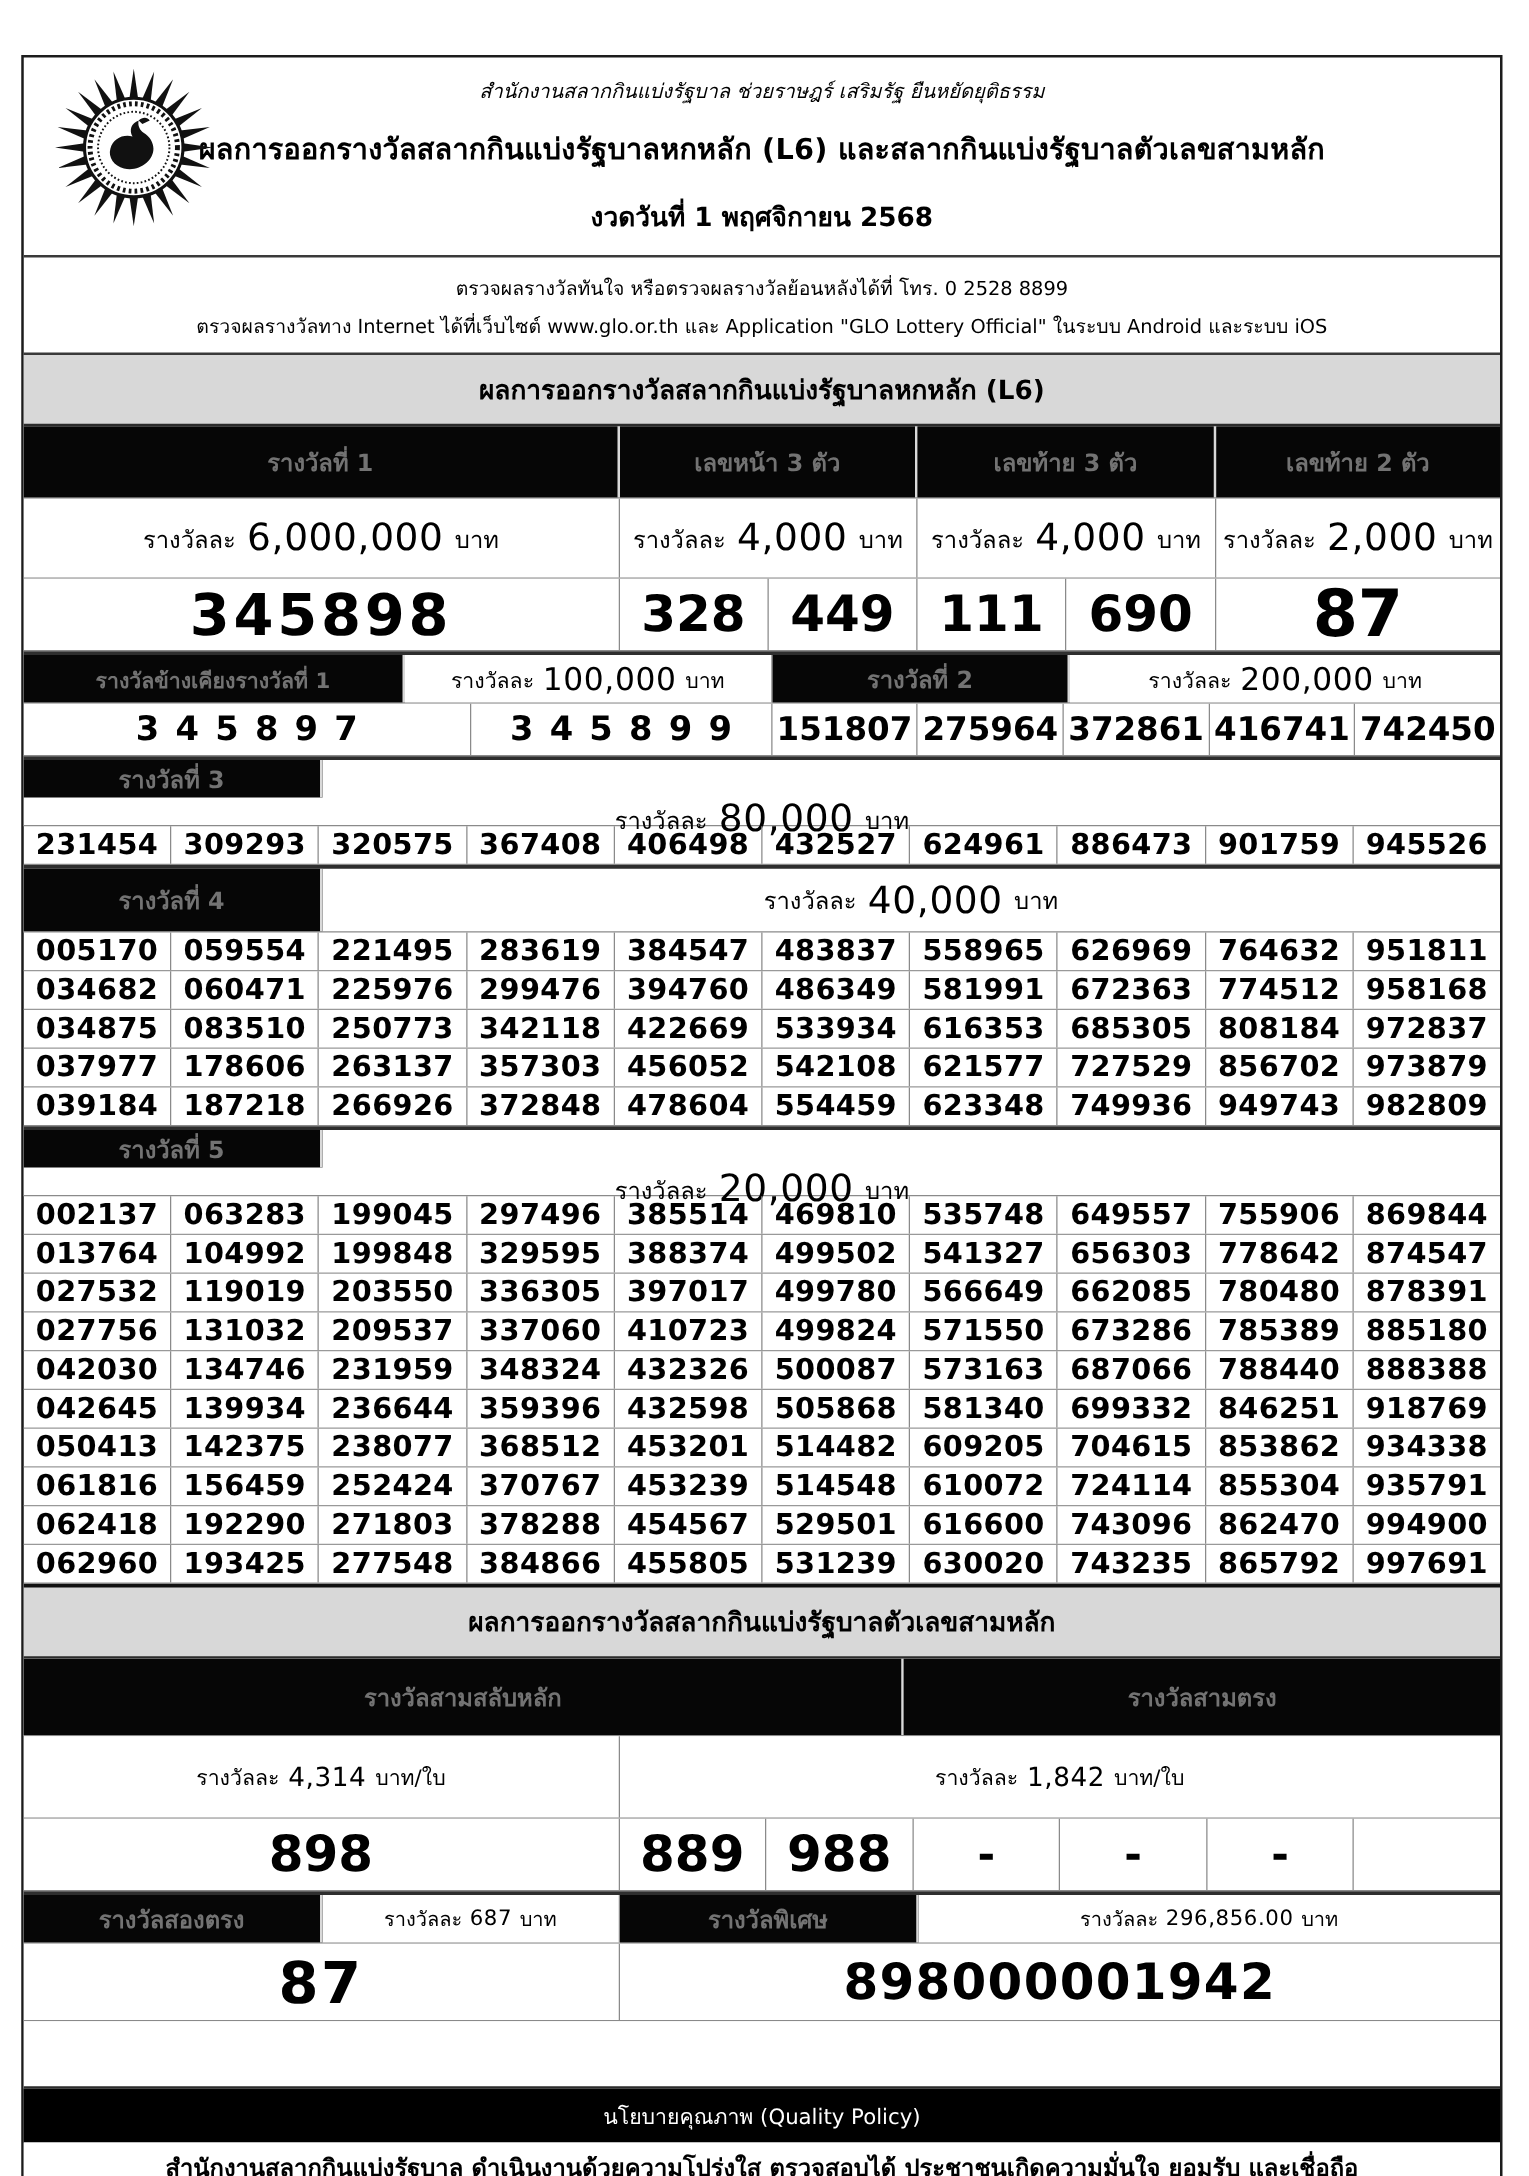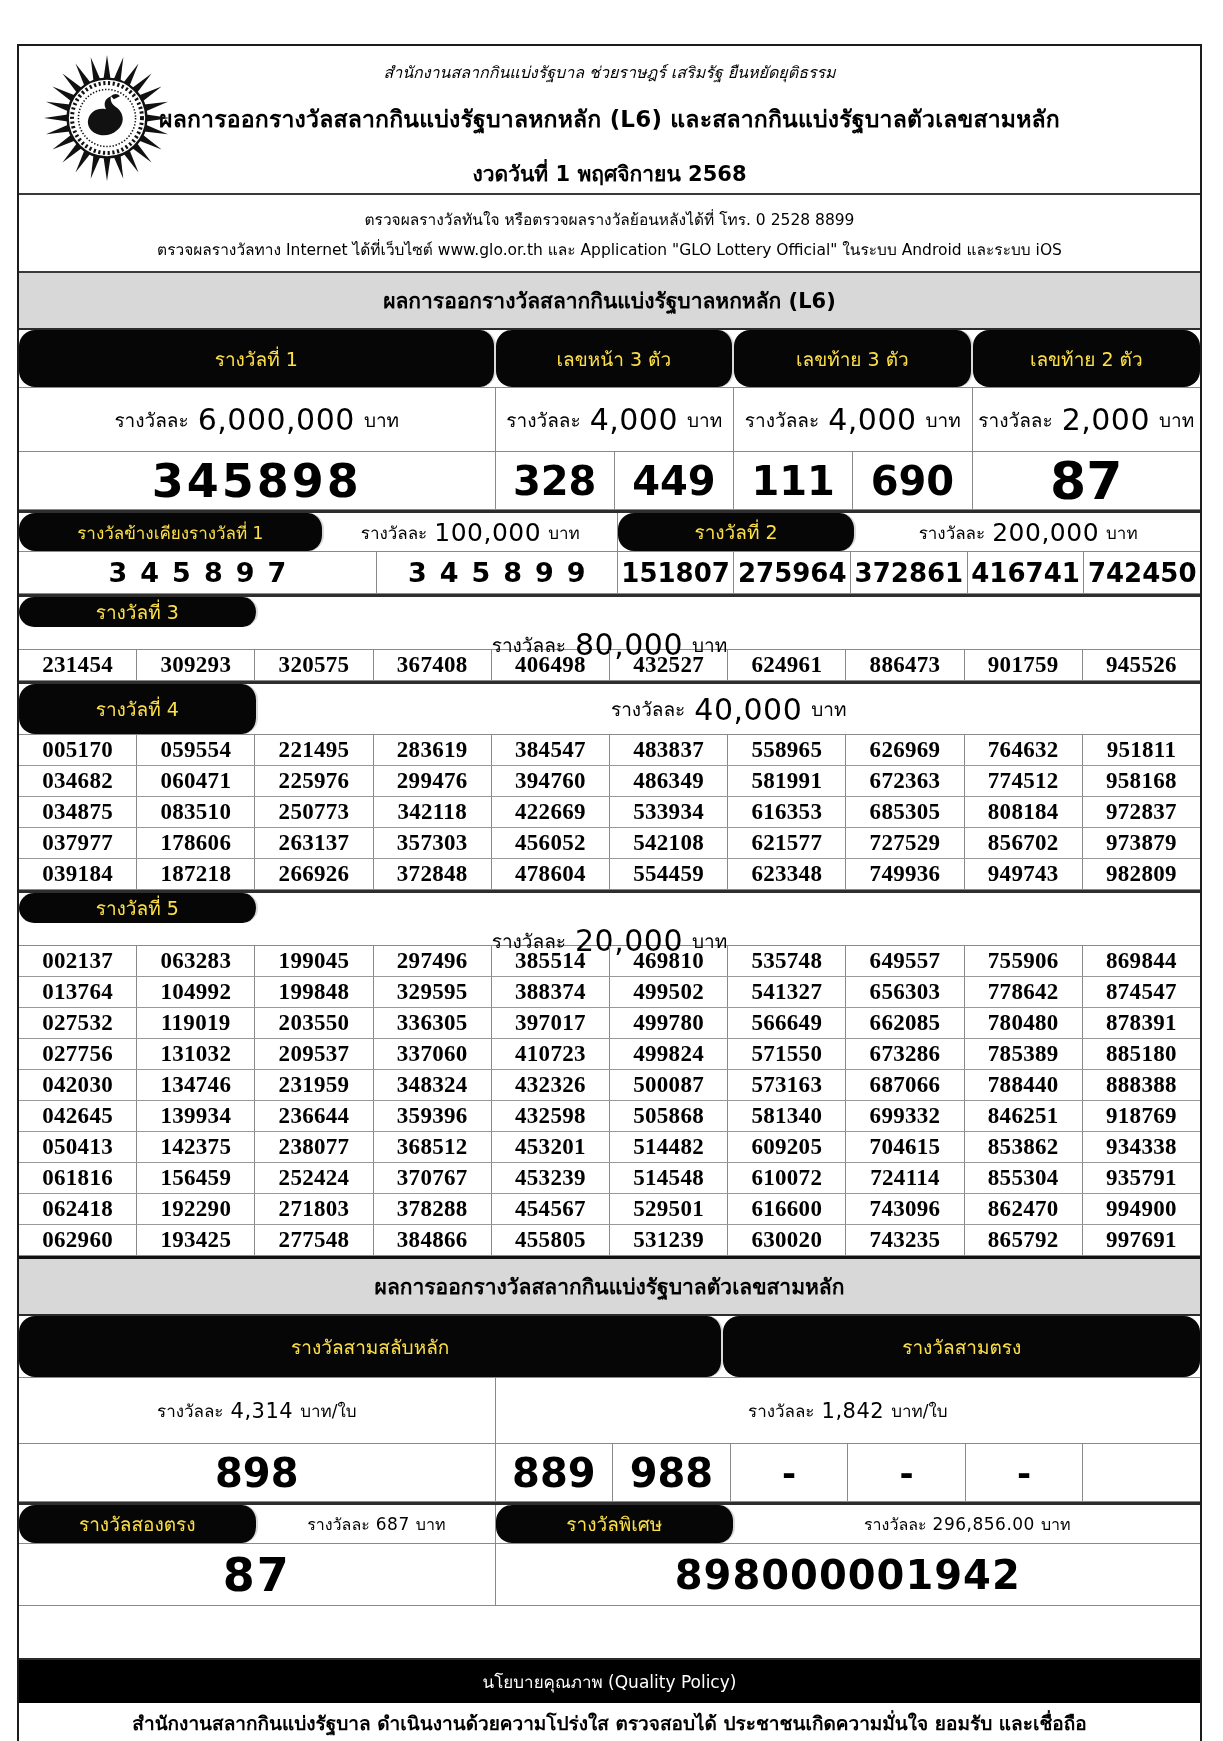--- a/index.html
+++ b/index.html
@@ -1,34 +1,34 @@
 <!DOCTYPE html>
 <html><head>
 <meta charset="utf-8">
 <style>
   html,body{margin:0;padding:0;background:#ffffff;}
   body{width:1223px;height:1741px;position:relative;font-family:"DejaVu Sans","Liberation Sans",sans-serif;color:#000;}
   .doc{position:absolute;left:17px;top:44px;width:1185px;border:2px solid #1c1c1c;background:#fff;box-sizing:border-box;}
   
-  .hdr{position:relative;padding:6px 0 3px 0;border-bottom:2px solid #3a3a3a;}
+  .hdr{position:relative;padding:6px 0 14px 0;border-bottom:2px solid #3a3a3a;}
   .emblem{position:absolute;left:24px;top:8px;width:128px;height:128px;}
   .hdr-tagline{text-align:center;font-style:italic;font-size:16px;margin-top:8px;}
   .hdr-title{text-align:center;font-weight:bold;font-size:23px;margin-top:16px;letter-spacing:.2px;}
   .hdr-date{text-align:center;font-weight:bold;font-size:21px;margin-top:20px;}
   
   .contact{border-bottom:2px solid #3a3a3a;padding:7px 0 9px 0;}
   .contact div{text-align:center;font-size:15.5px;margin-top:5px;}
   
   .graybar{background:#d8d8d8;text-align:center;font-weight:bold;font-size:21px;padding:11px 0;border-bottom:2px solid #2b2b2b;}
   .graybar2{border-top:3px solid #111;}
   
   .row{display:flex;border-bottom:1px solid #8a8a8a;box-sizing:border-box;background:#fff;}
   .cell{box-sizing:border-box;border-right:1px solid #8a8a8a;display:flex;align-items:center;justify-content:center;text-align:center;}
   .cell:last-child{border-right:none;}
-  .black{background:#060606;color:#fde047;font-weight:normal;font-size:19px;border-right:2px solid #d9d9d9;border-radius:16px;}
+  .black{background:#060606;color:#737373;font-weight:bold;font-size:19px;border-right:2px solid #d9d9d9;}
   .sep-top{border-top:3px solid #2e2e2e;}
   
   .w40{width:40.35%;} .w20{width:20.2%;} .w10{width:10.1%;}
   .w258{width:25.8%;} .w249{width:24.9%;}
   .w303{width:30.3%;} .w205{width:20.4%;}
   .fx{flex:1;}
   
   .h58{height:58px;} .h64{height:64px;} .h44{height:42px;} .h56{height:56px;flex-direction:column;} .h54{height:54px;} .h62{height:62px;} .h66{height:66px;}
   
   .amt-label,.amt-unit{font-size:19px;}
@@ -40,21 +40,21 @@
   
   .n-xl{font-size:46px;font-weight:bold;letter-spacing:3px;}
   .n-lg{font-size:40px;font-weight:bold;}
   .n-87{font-size:52px;font-weight:bold;}
   .n-side{font-size:27px;font-weight:bold;letter-spacing:13px;text-indent:13px;}
   .n-p2{font-size:26px;font-weight:bold;}
   .n-dash{font-size:34px;font-weight:bold;}
   .n-2d{font-size:46px;font-weight:bold;letter-spacing:2px;}
   .n-spec{font-size:40px;font-weight:bold;letter-spacing:1px;}
   
-  .num-row{display:flex;border-bottom:1px solid #999;font-family:Liberation Serif, serif;}
+  .num-row{display:flex;border-bottom:1px solid #999;}
   .num-row:last-child{border-bottom:1px solid #8a8a8a;}
   .grid-cell{flex:1;box-sizing:border-box;border-right:1px solid #8a8a8a;display:flex;align-items:center;justify-content:center;font-size:23px;font-weight:bold;height:30px;letter-spacing:.3px;}
   .grid-cell:last-child{border-right:none;}
   
   .spacer{height:52px;border-bottom:2px solid #2b2b2b;background:#fff;}
   .fbar-black{background:#000;color:#fff;text-align:center;font-size:17px;padding:8px 0;}
   .fbar-white{background:#fff;color:#000;font-weight:bold;text-align:center;font-size:19px;padding:5px 0;border-bottom:2px solid #000;}
 </style>
 </head>
 <body>

